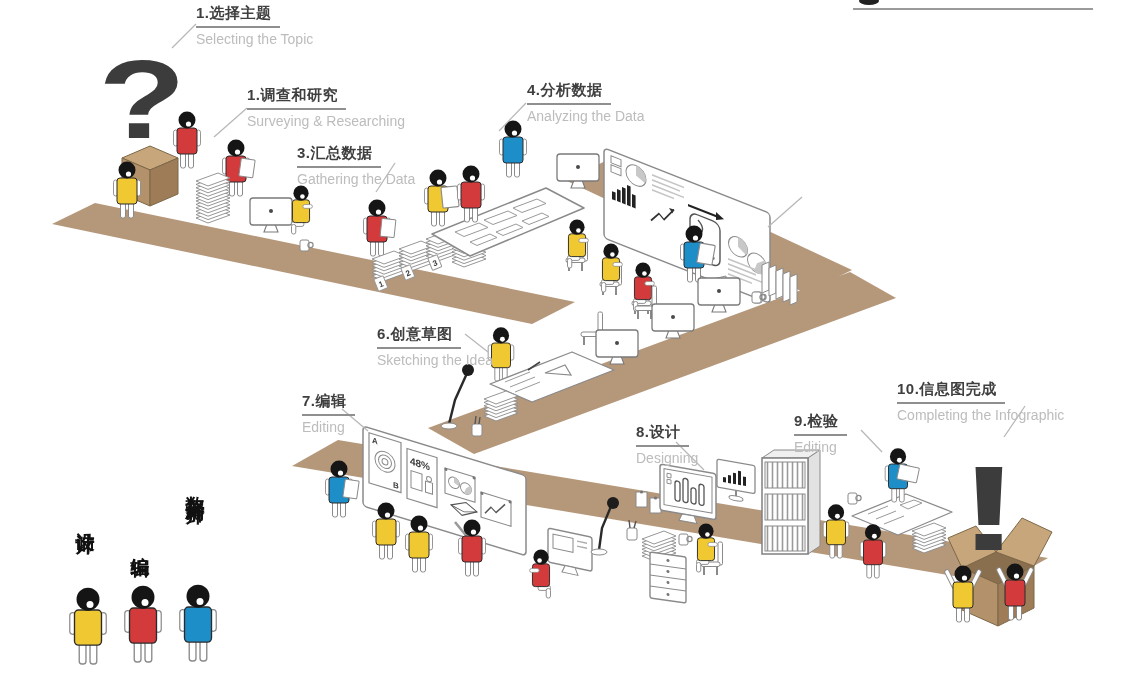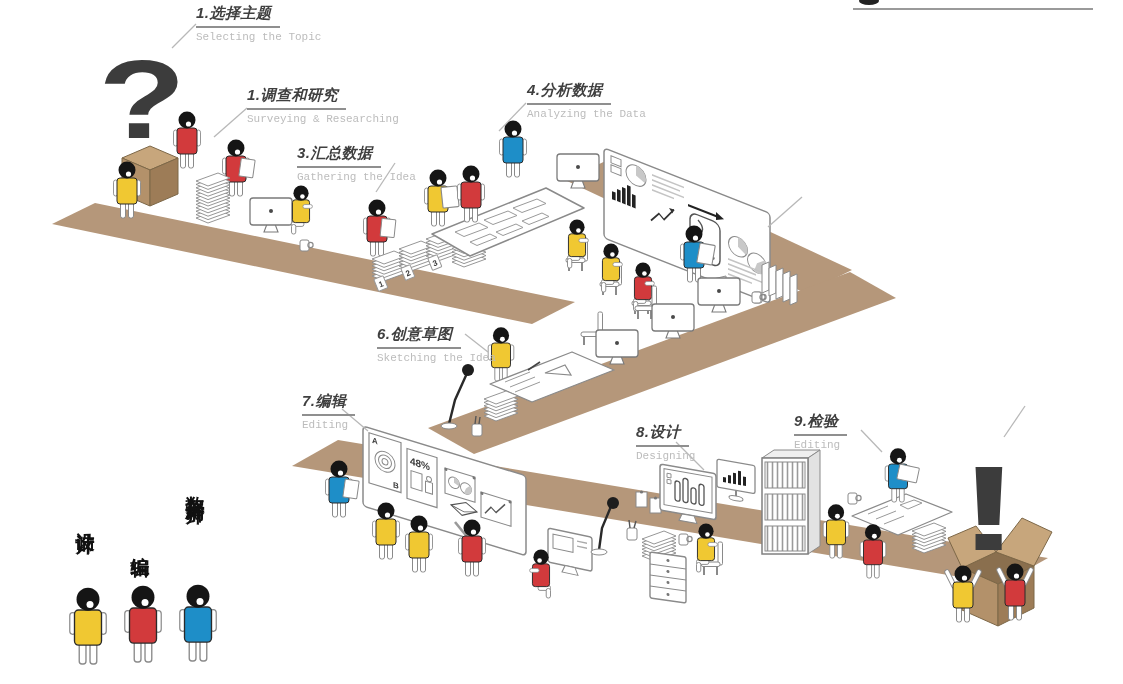--- a/index.html
+++ b/index.html
@@ -6,22 +6,22 @@
     --desk:#b5977a; --boxtop:#c7a67c; --boxfront:#b3916a; --boxside:#9d7c57;
     --designer:#f0c832; --editor:#d23a3c; --analyst:#1e8ec8;
     --ink:#1c1c1c; --outline:#8a8a8a; --label:#3f3f3f; --subtle:#bcbcbc; --leader:#b8b8b8;
   }
   html,body{margin:0;padding:0;background:#fff;}
   .canvas{position:relative;width:1123px;height:684px;background:#fff;overflow:hidden;
           font-family:"Liberation Sans","DejaVu Sans",sans-serif;}
   .scene{position:absolute;left:0;top:0;}
   .step{position:absolute;z-index:5;}
   .step .zh{display:inline-block;font-size:15px;font-weight:bold;color:var(--label);
-            border-bottom:2px solid #8f8f8f;padding:0 8px 3px 0;letter-spacing:.5px;white-space:nowrap;font-style:italic;}
-  .step .en{font-size:11px;color:var(--subtle);margin-top:3px;white-space:nowrap;font-family:Liberation Mono, monospace;}
+            border-bottom:2px solid #8f8f8f;padding:0 8px 3px 0;letter-spacing:.5px;white-space:nowrap;}
+  .step .en{font-size:14px;color:var(--subtle);margin-top:3px;white-space:nowrap;}
   .title{position:absolute;left:853px;top:13px;width:240px;font-size:33px;font-weight:300;
          color:#3a3a3a;letter-spacing:1px;z-index:5;white-space:nowrap;}
   .title-rule{position:absolute;left:853px;top:8px;width:240px;height:2px;background:#9a9a9a;z-index:5;}
   .crop-mark{position:absolute;left:859px;top:-3px;width:20px;height:8px;background:#222;border-radius:50%;z-index:4;}
   .legend-label{position:absolute;writing-mode:vertical-rl;text-orientation:upright;
                 font-weight:bold;font-size:19px;letter-spacing:2.5px;color:#111;z-index:5;white-space:nowrap;}
   
   .desk{fill:var(--desk);}
   .wh{fill:#fff;stroke:var(--outline);}
   .ln{stroke:var(--outline);fill:none;}
@@ -404,36 +404,39 @@
   </svg>
 
   <div class="step" style="left:196px;top:4px">
     <span class="zh">1.选择主题</span>
     <div class="en">Selecting the Topic</div></div>
   <div class="step" style="left:247px;top:86px">
     <span class="zh">1.调查和研究</span>
     <div class="en">Surveying &amp; Researching</div></div>
   <div class="step" style="left:297px;top:144px">
     <span class="zh">3.汇总数据</span>
-    <div class="en">Gathering the Idea</div></div>
+    <div class="en">Gathering the Data</div></div>
   <div class="step" style="left:527px;top:81px">
     <span class="zh">4.分析数据</span>
     <div class="en">Analyzing the Data</div></div>
   <div class="step" style="left:377px;top:325px">
     <span class="zh">6.创意草图</span>
     <div class="en">Sketching the Idea</div></div>
   <div class="step" style="left:302px;top:392px">
     <span class="zh">7.编辑</span>
     <div class="en">Editing</div></div>
   <div class="step" style="left:636px;top:423px">
     <span class="zh">8.设计</span>
     <div class="en">Designing</div></div>
   <div class="step" style="left:794px;top:412px">
     <span class="zh">9.检验</span>
     <div class="en">Editing</div></div>
+  <div class="step" style="left:897px;top:380px">
+    <span class="zh">10.信息图完成</span>
+    <div class="en">Completing the Infographic</div></div>
 
   <div class="crop-mark"></div>
   <div class="title-rule"></div>
 
   <div>
     <div class="legend-label" style="left:72px;top:516px">设计师</div>
     <div class="legend-label" style="left:127px;top:541px">编辑</div>
     <div class="legend-label" style="left:182px;top:481px">数据分析师</div>
   </div>
 

